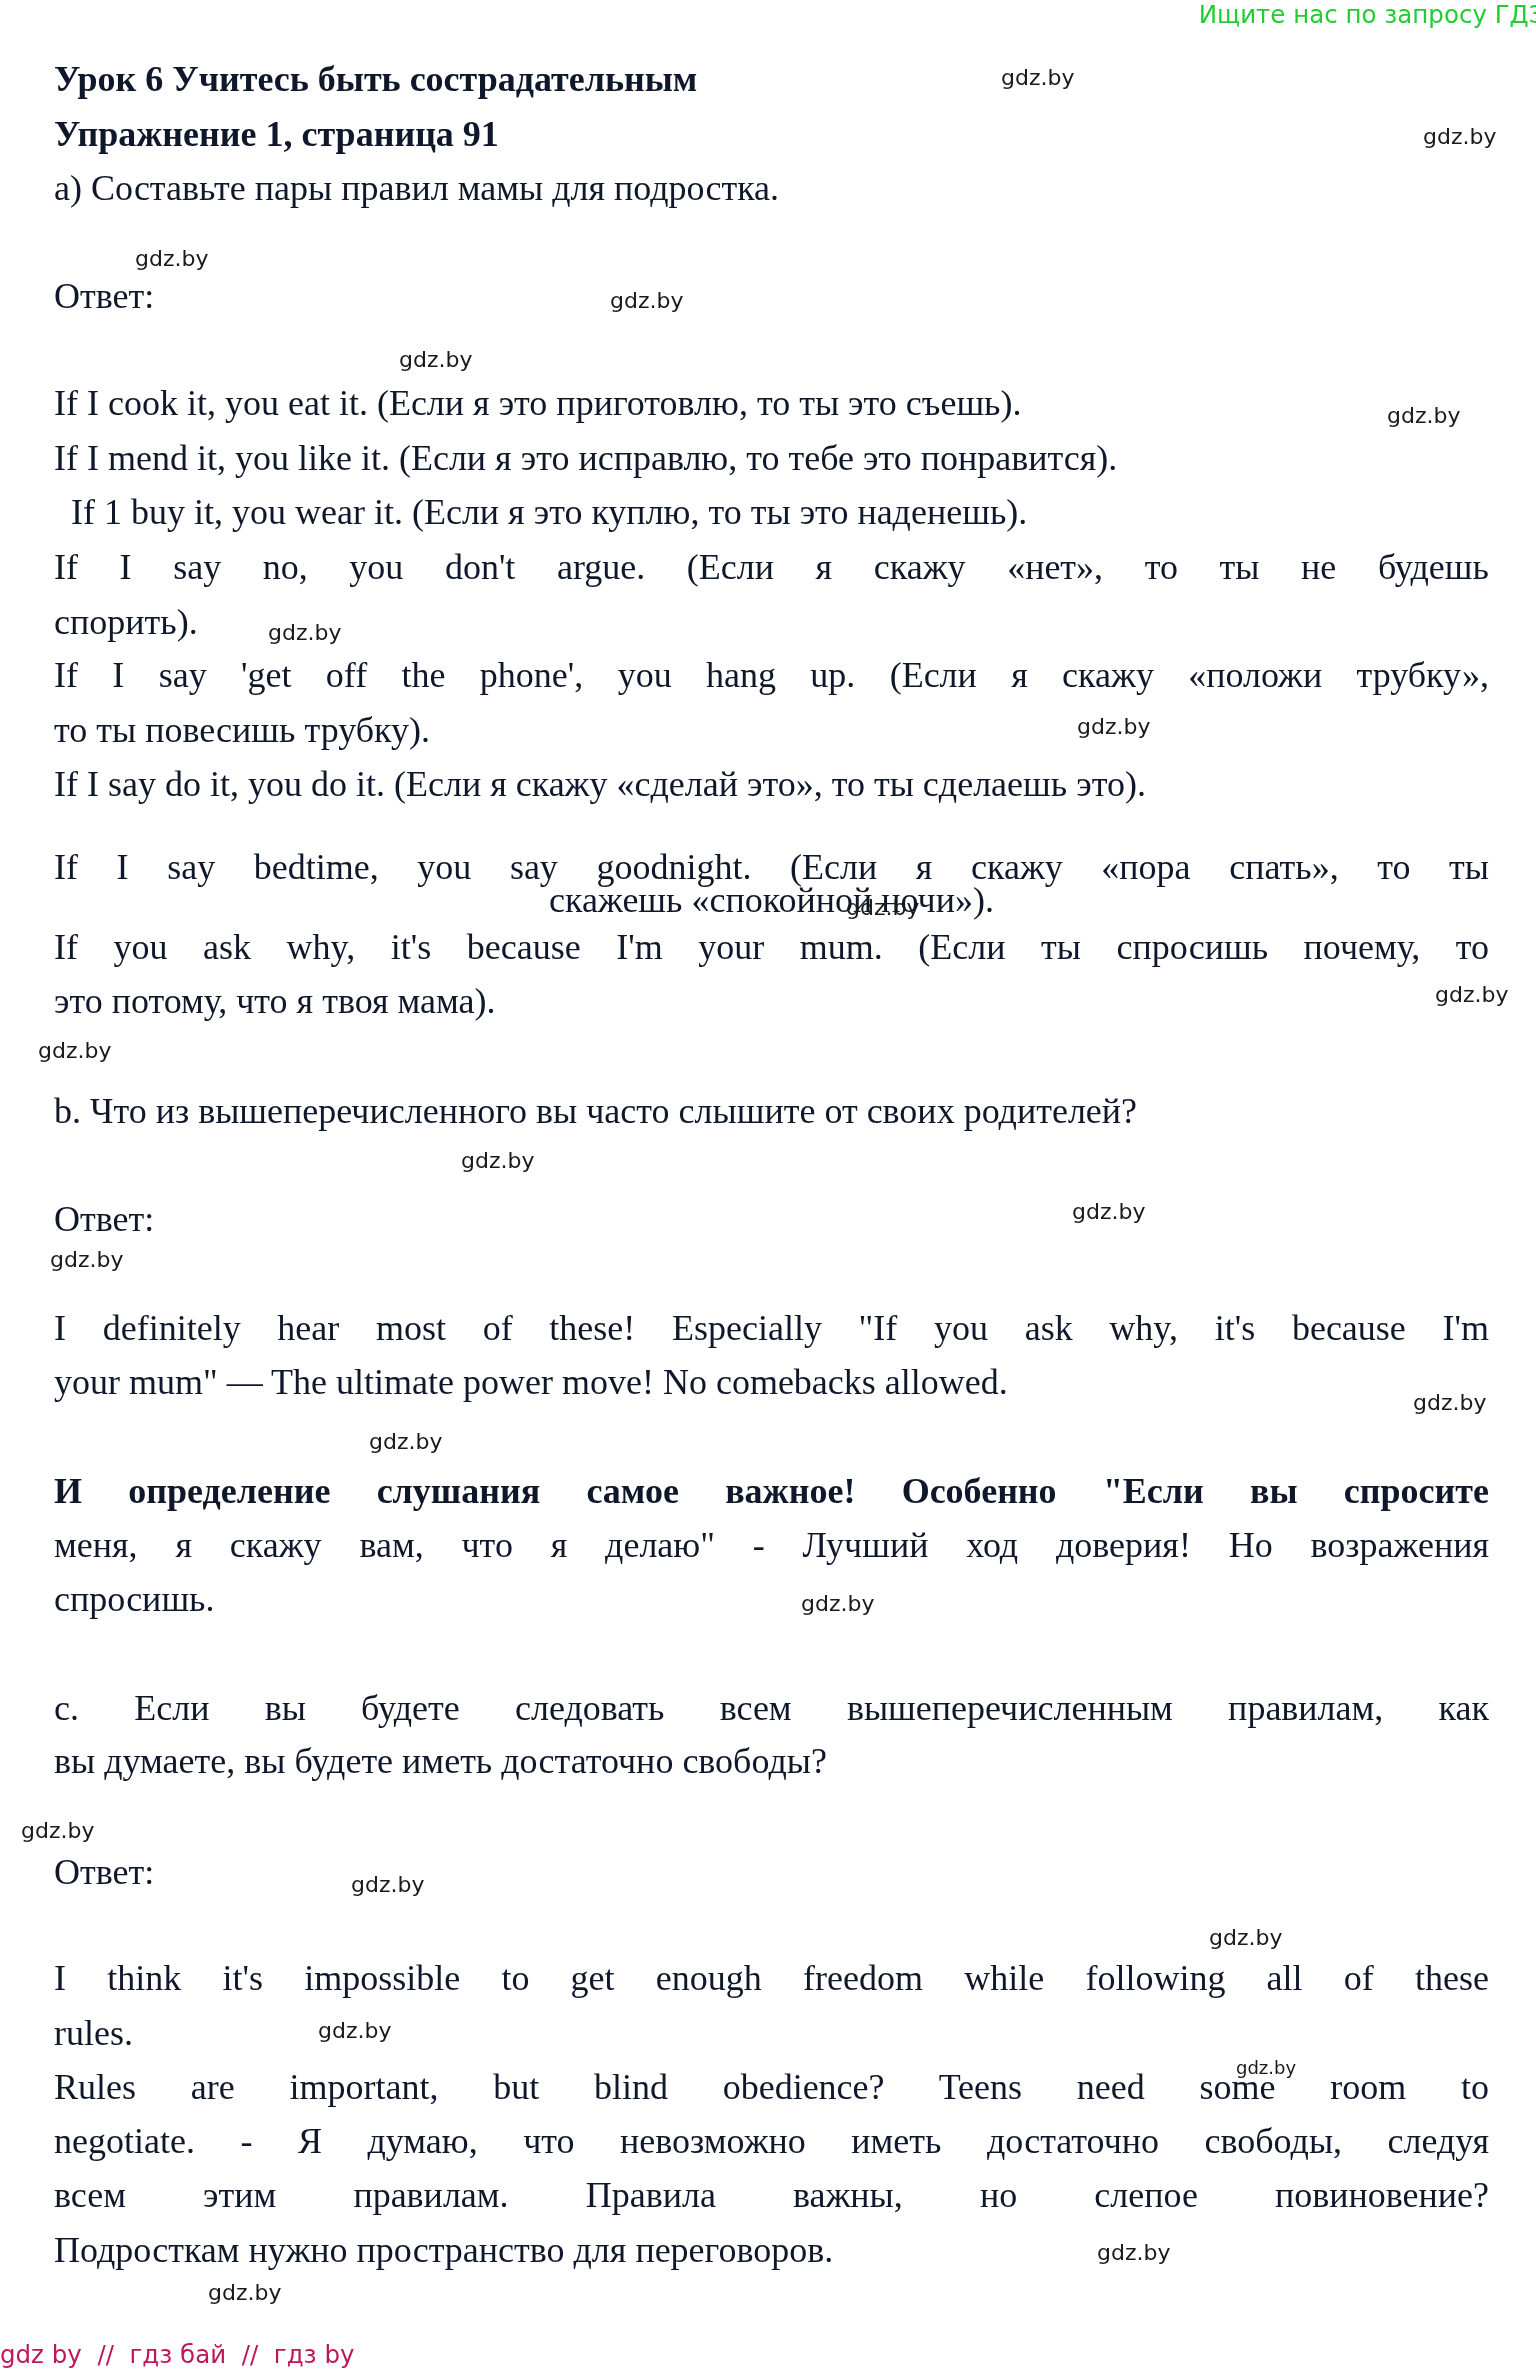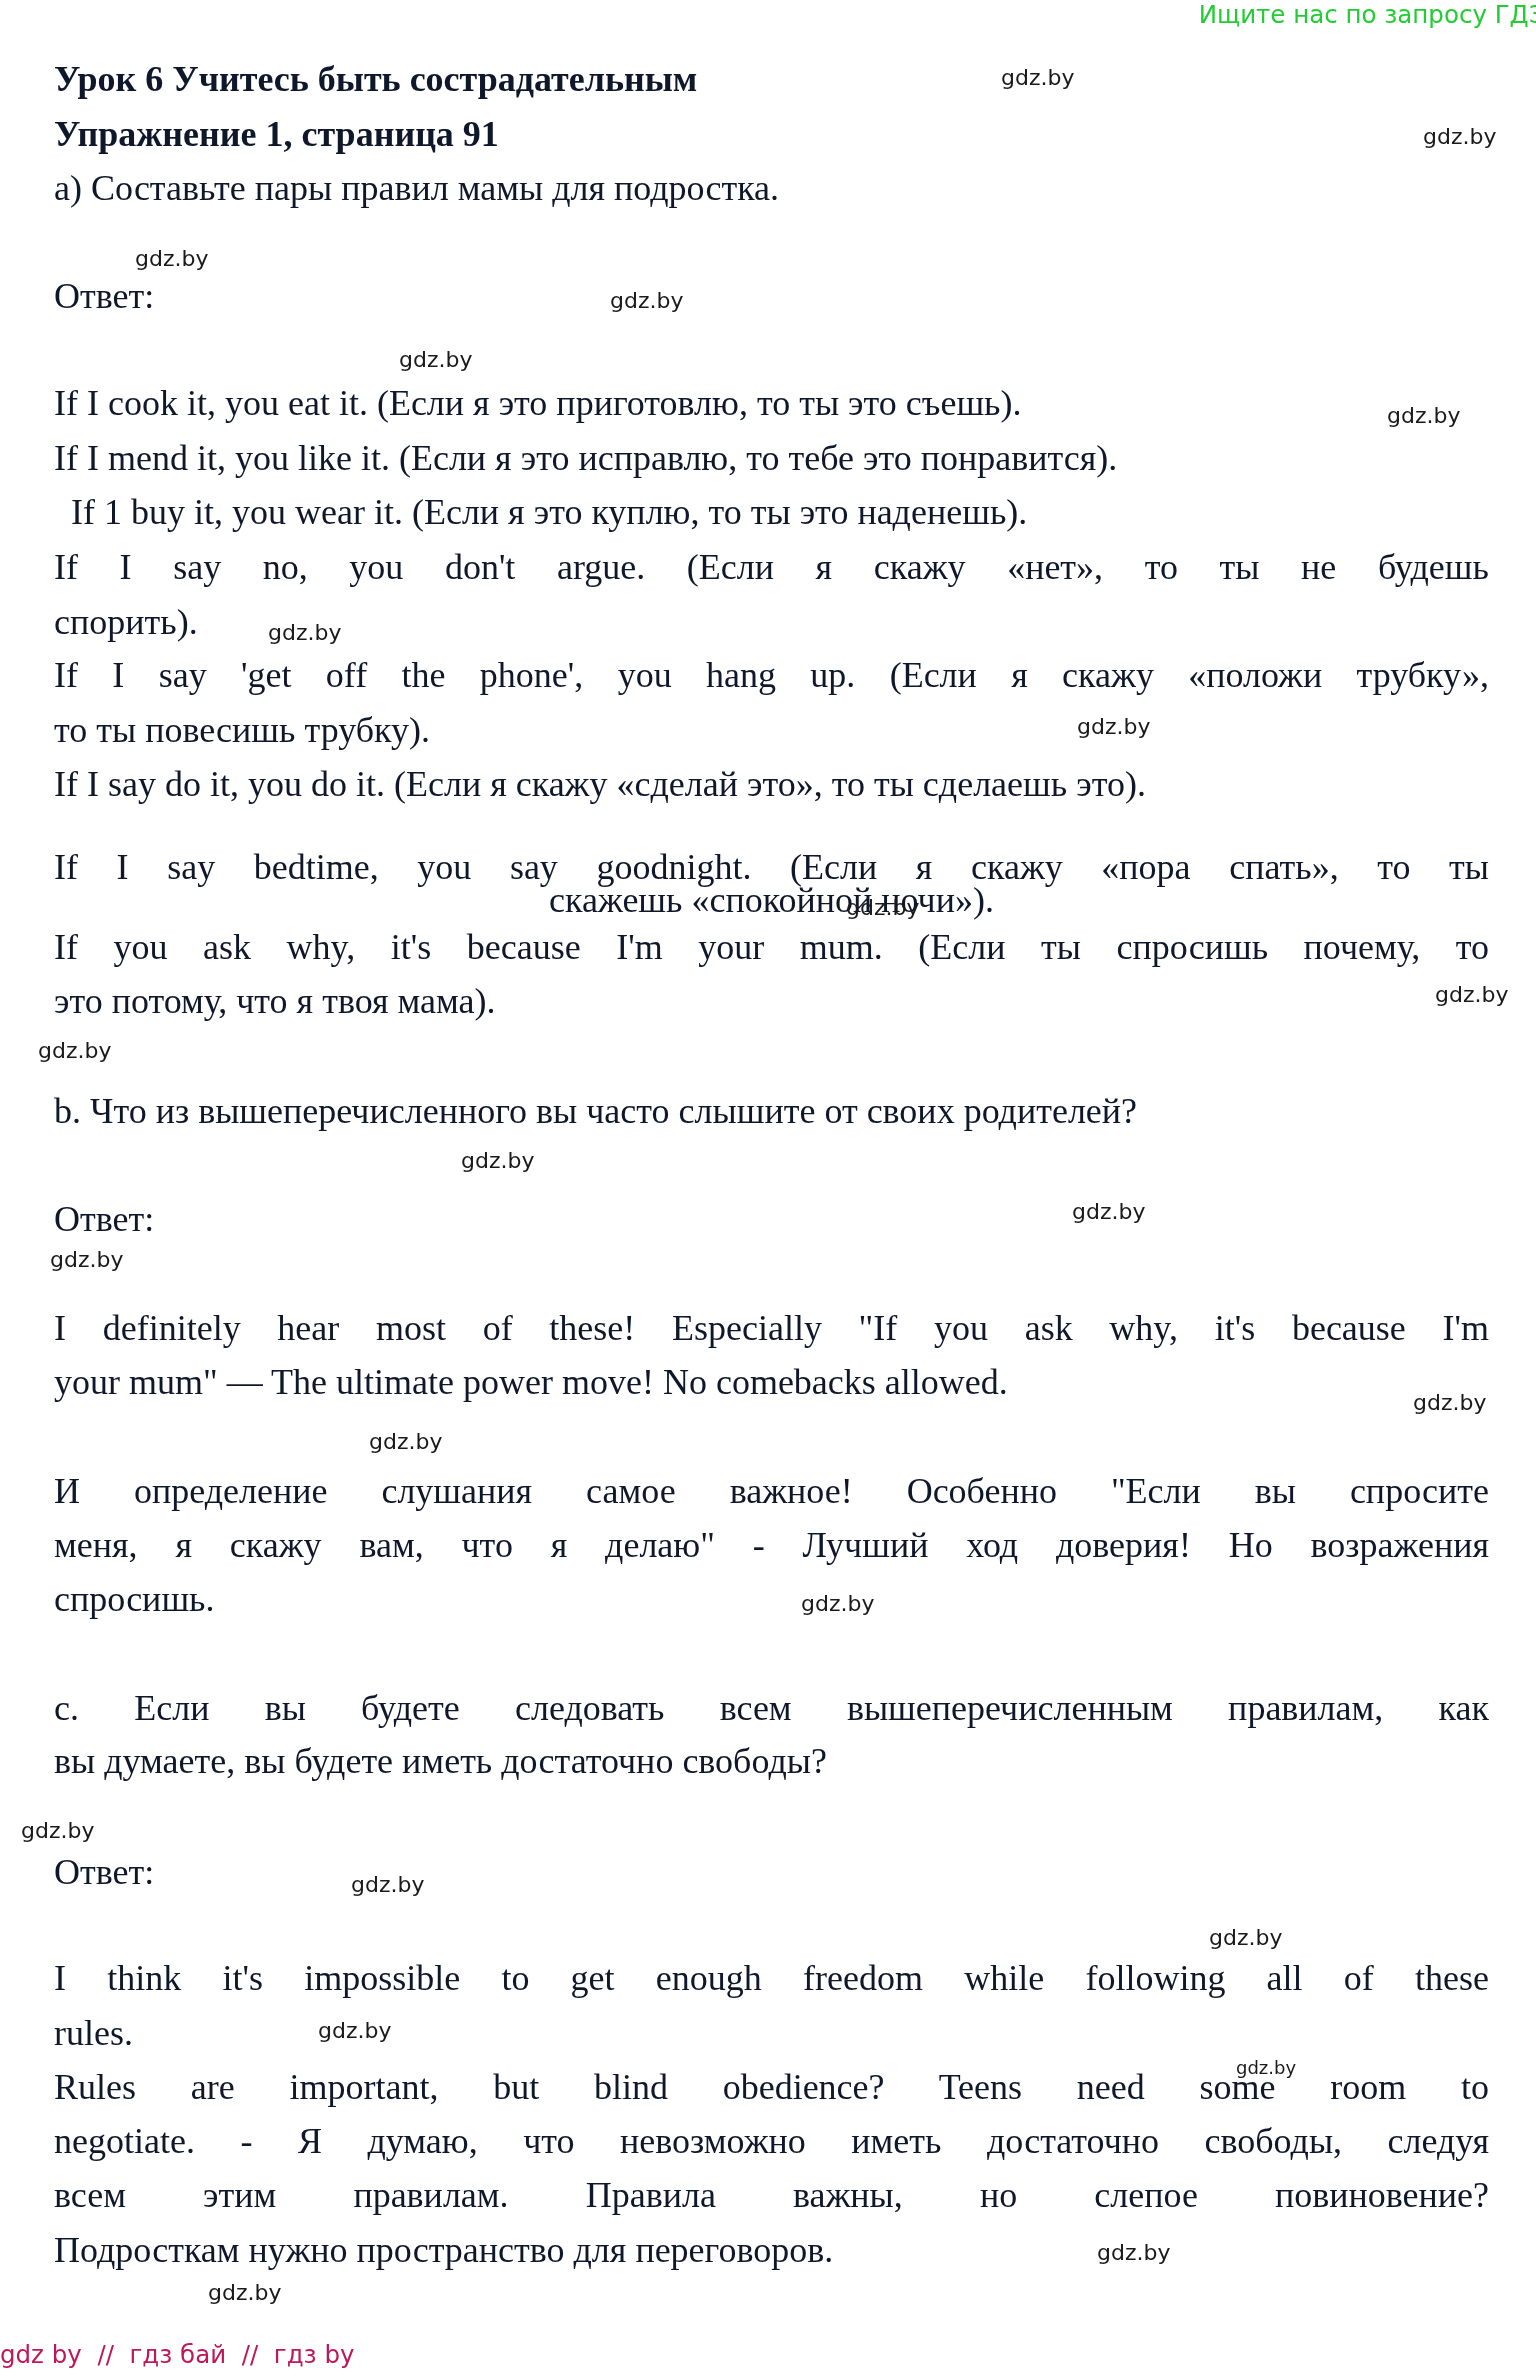--- a/index.html
+++ b/index.html
@@ -47,21 +47,21 @@
 <div class="ln" style="top:760px;">If I say do it, you do it. (Если я скажу «сделай это», то ты сделаешь это).</div>
 <div class="ln j" style="top:815px;margin-top:28px;">If I say bedtime, you say goodnight. (Если я скажу «пора спать», то ты</div>
 <div class="ln" style="top:876px;text-align:center;">скажешь «спокойной ночи»).</div>
 <div class="ln j" style="top:923px;">If you ask why, it's because I'm your mum. (Если ты спросишь почему, то</div>
 <div class="ln" style="top:977px;">это потому, что я твоя мама).</div>
 
 <div class="ln" style="top:1087px;">b. Что из вышеперечисленного вы часто слышите от своих родителей?</div>
 <div class="ln" style="top:1195px;">Ответ:</div>
 <div class="ln j" style="top:1304px;">I definitely hear most of these! Especially "If you ask why, it's because I'm</div>
 <div class="ln" style="top:1358px;">your mum" — The ultimate power move! No comebacks allowed.</div>
-<div class="ln j" style="top:1467px;">И определение слушания самое важное! Особенно "Если вы спросите</div>
+<div class="ln j" style="top:1467px;font-weight:bold;">И определение слушания самое важное! Особенно "Если вы спросите</div>
 <div class="ln j" style="top:1521px;">меня, я скажу вам, что я делаю" - Лучший ход доверия! Но возражения</div>
 <div class="ln" style="top:1575px;">спросишь.</div>
 
 <div class="ln j" style="top:1684px;">c. Если вы будете следовать всем вышеперечисленным правилам, как</div>
 <div class="ln" style="top:1737px;">вы думаете, вы будете иметь достаточно свободы?</div>
 <div class="ln" style="top:1848px;">Ответ:</div>
 <div class="ln j" style="top:1954px;">I think it's impossible to get enough freedom while following all of these</div>
 <div class="ln" style="top:2009px;">rules.</div>
 <div class="ln j" style="top:2063px;">Rules are important, but blind obedience? Teens need some room to</div>
 <div class="ln j" style="top:2117px;">negotiate. - Я думаю, что невозможно иметь достаточно свободы, следуя</div>

